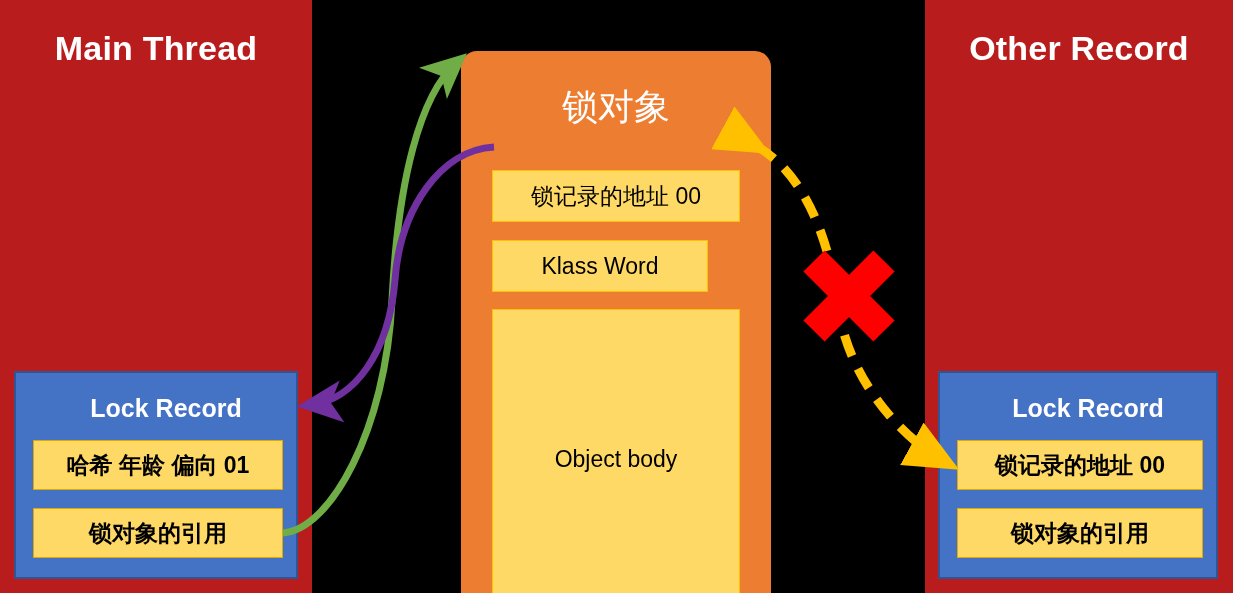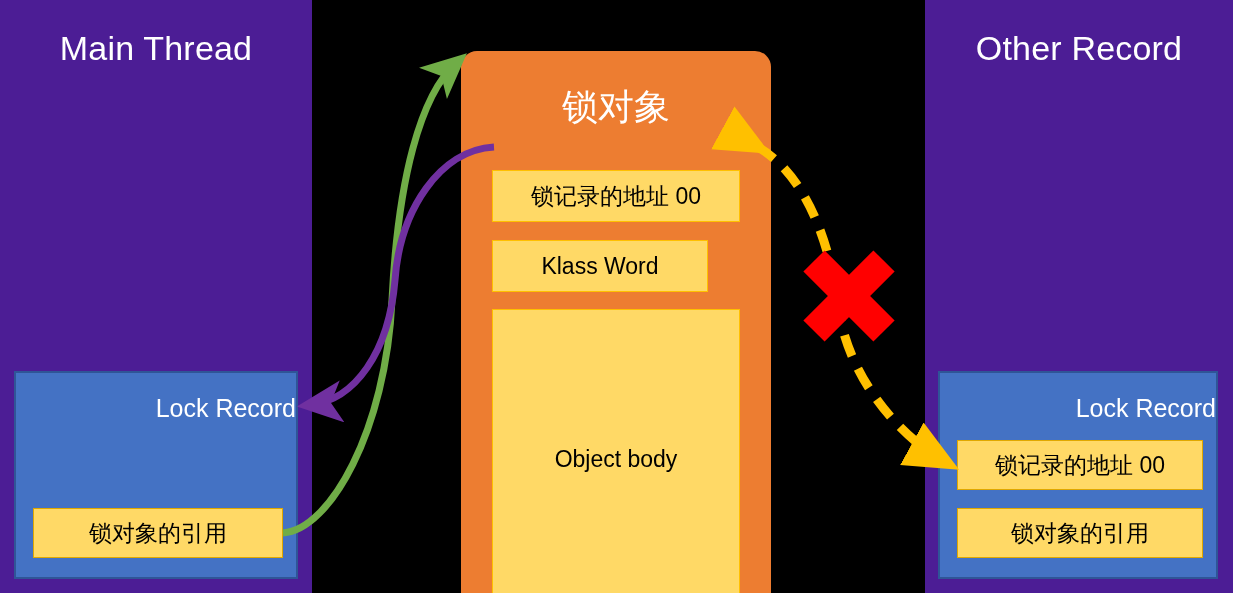--- a/index.html
+++ b/index.html
@@ -12,22 +12,23 @@
     width: 1233px;
     height: 593px;
     background: #000000;
     overflow: hidden;
     font-family: "Liberation Sans", "DejaVu Sans", sans-serif;
   }
 
   
   .thread-panel {
     position: absolute;
-    background: #4c1d95;
+    background: #b91c1c;
     box-sizing: border-box;
+    font-weight: bold;
   }
   .thread-title {
     position: absolute;
     left: 0;
     right: 0;
     top: 28px;
     text-align: center;
     color: #ffffff;
     font-size: 34px;
     line-height: 40px;
@@ -40,21 +41,21 @@
     background: #4472c4;
     border: 2px solid #2f5597;
     box-sizing: border-box;
     padding: 0;
   }
   .lock-record-title {
     position: absolute;
     left: 0;
     right: 0;
     top: 20px;
-    text-align: right;
+    text-align: center;
     color: #ffffff;
     font-size: 25px;
     line-height: 30px;
     padding-left: 20px;
   }
   .lr-row {
     position: absolute;
     background: #ffd966;
     border: 1px solid #e0a800;
     box-sizing: border-box;
@@ -114,20 +115,21 @@
 </head>
 <body>
 
 <div id="canvas">
 
   <div class="thread-panel" style="left:0px; top:0px; width:312px; height:593px;">
     <div class="thread-title">Main Thread</div>
 
     <div class="lock-record" style="left:14px; top:371px; width:284px; height:208px;">
       <div class="lock-record-title">Lock Record</div>
+      <div class="lr-row" style="left:17px; top:67px; width:250px; height:50px;">哈希 年龄 偏向 01</div>
       <div class="lr-row" style="left:17px; top:135px; width:250px; height:50px;">锁对象的引用</div>
     </div>
   </div>
 
   <div class="lock-object" style="left:461px; top:3px; width:310px; height:585px;">
     <div class="lock-object-title">锁对象</div>
 
     <div class="obj-row" style="left:31px; top:119px; width:248px; height:52px;">锁记录的地址 00</div>
 
     <div class="obj-row" style="left:31px; top:189px; width:216px; height:52px;">Klass Word</div>

